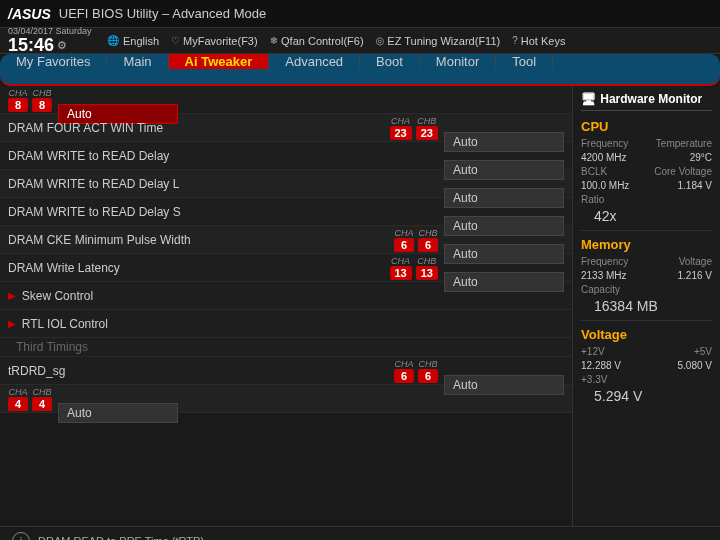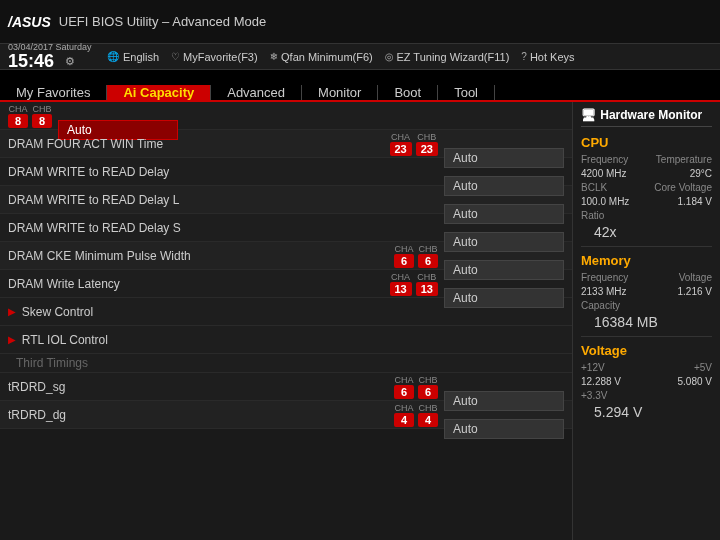--- a/index.html
+++ b/index.html
@@ -9,21 +9,21 @@
       background: #1a1a1a;
       font-family: Arial, sans-serif;
       font-size: 12px;
       color: #ccc;
       overflow: hidden;
     }
 
     
     #top-bar {
       background: #111;
-      height: 44px;
+      height: 28px;
       display: flex;
       align-items: center;
       padding: 12px 8px;
       border-bottom: 1px solid #333;
     }
     #asus-logo {
       color: #fff;
       font-weight: bold;
       font-size: 14px;
       font-style: italic;
@@ -45,39 +45,40 @@
       border-bottom: 1px solid #333;
       gap: 12px;
     }
     #datetime-block {
       display: flex;
       flex-direction: column;
       line-height: 1.1;
       margin-right: 4px;
     }
     #date-text { font-size: 9px; color: #aaa; }
-    #time-block { display: flex; align-items: center; gap: 11px; }
+    #time-block { display: flex; align-items: center; gap: 3px; }
     #time-text { font-size: 18px; color: #fff; font-weight: bold; line-height: 1; }
     #gear-icon { color: #aaa; font-size: 11px; }
     .info-item {
       display: flex;
       align-items: center;
       gap: 3px;
       color: #ccc;
       font-size: 11px;
     }
     .info-icon { color: #aaa; font-size: 10px; }
 
     
     #main-nav {
-      background: #000000;
+      background: #0c4a6e;
       height: 32px;
       display: flex;
-      align-items: flex-end;
+      align-items: flex-start;
       border-bottom: 2px solid #cc0000;
+      border-radius: 10px;
     }
     .nav-tab {
       padding: 0 16px;
       display: flex;
       align-items: center;
       color: #ccc;
       font-size: 13px;
       cursor: pointer;
       border-right: 1px solid #444;
     }
@@ -125,20 +126,21 @@
       margin-right: 6px;
     }
     .chip-group {
       display: flex;
       flex-direction: column;
       align-items: center;
     }
     .chip-label {
       font-size: 9px;
       color: #888;
+      font-style: italic;
     }
     .chip-val {
       background: #cc0000;
       color: #fff;
       font-size: 11px;
       font-weight: bold;
       padding: 1px 5px;
       border-radius: 2px;
       min-width: 20px;
       text-align: center;
@@ -263,47 +265,50 @@
   <div class="info-item">
     <span class="info-icon">🌐</span>
     <span>English</span>
   </div>
   <div class="info-item">
     <span class="info-icon">♡</span>
     <span>MyFavorite(F3)</span>
   </div>
   <div class="info-item">
     <span class="info-icon">❄</span>
-    <span>Qfan Minimum(F6)</span>
+    <span>Qfan Control(F6)</span>
   </div>
   <div class="info-item">
     <span class="info-icon">◎</span>
     <span>EZ Tuning Wizard(F11)</span>
   </div>
   <div class="info-item">
     <span class="info-icon">?</span>
     <span>Hot Keys</span>
   </div>
 </div>
 
 <div id="main-nav">
   <div class="nav-tab">
     <span>My Favorites</span>
   </div>
+  <div class="nav-tab">
+    <span>Main</span>
+  </div>
   <div class="nav-tab active yellow">
-    <span>Ai Capacity</span>
+    <span>Ai Tweaker</span>
   </div>
   <div class="nav-tab">
     <span>Advanced</span>
   </div>
   <div class="nav-tab">
+    <span>Boot</span>
+  </div>
+  <div class="nav-tab">
     <span>Monitor</span>
-  </div>
-  <div class="nav-tab">
-    <span>Boot</span>
   </div>
   <div class="nav-tab">
     <span>Tool</span>
   </div>
 </div>
 
 <div id="content-area">
 
   <div id="main-panel">
 
@@ -402,21 +407,20 @@
       <span class="chip-val">6</span>
     </div>
     <div class="chip-group">
       <span class="chip-label">CHB</span>
       <span class="chip-val">6</span>
     </div>
           </div>
     <span class="setting-value">Auto</span>
   </div>
         <div class="setting-row">
-    <span class="setting-label">tRDRD_dg</span>
     <div class="setting-chips">
     <div class="chip-group">
       <span class="chip-label">CHA</span>
       <span class="chip-val">4</span>
     </div>
     <div class="chip-group">
       <span class="chip-label">CHB</span>
       <span class="chip-val">4</span>
     </div>
           </div>

